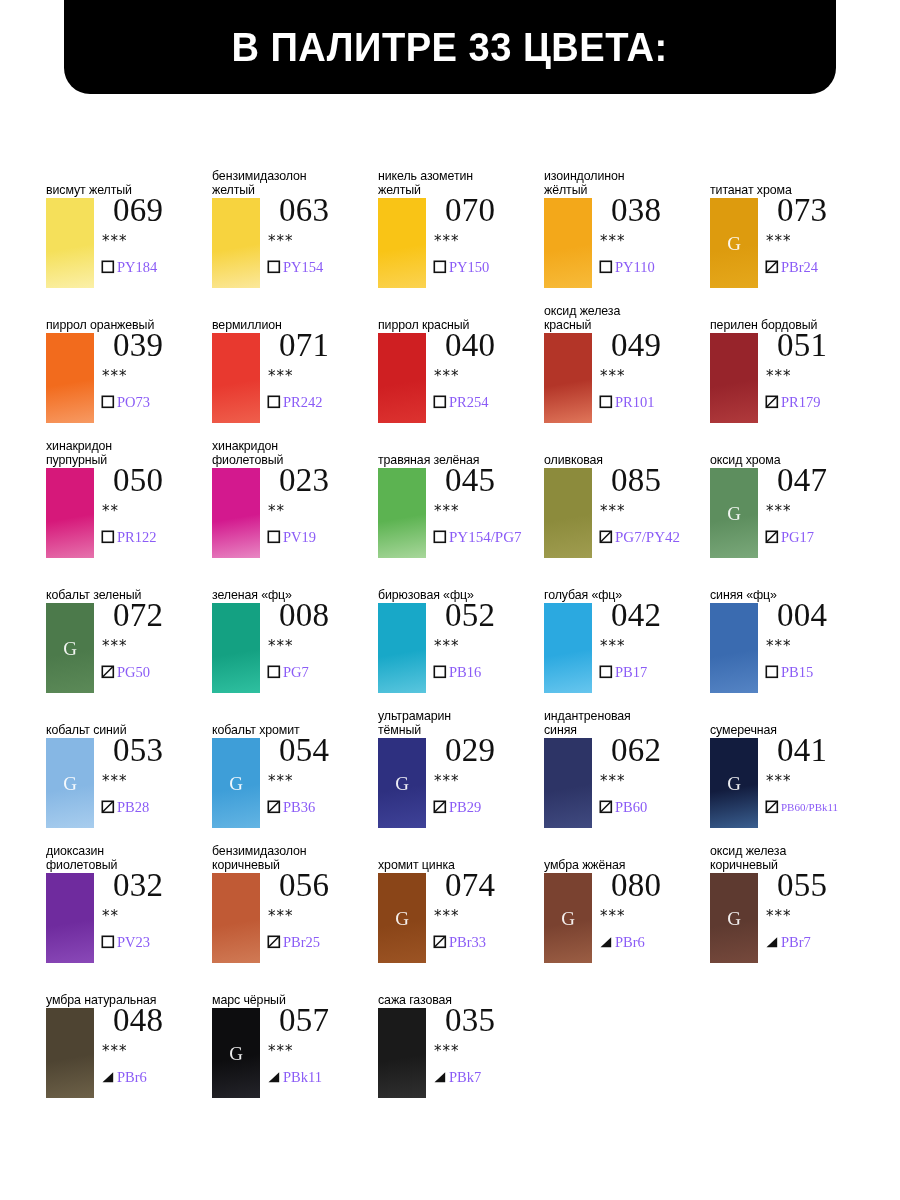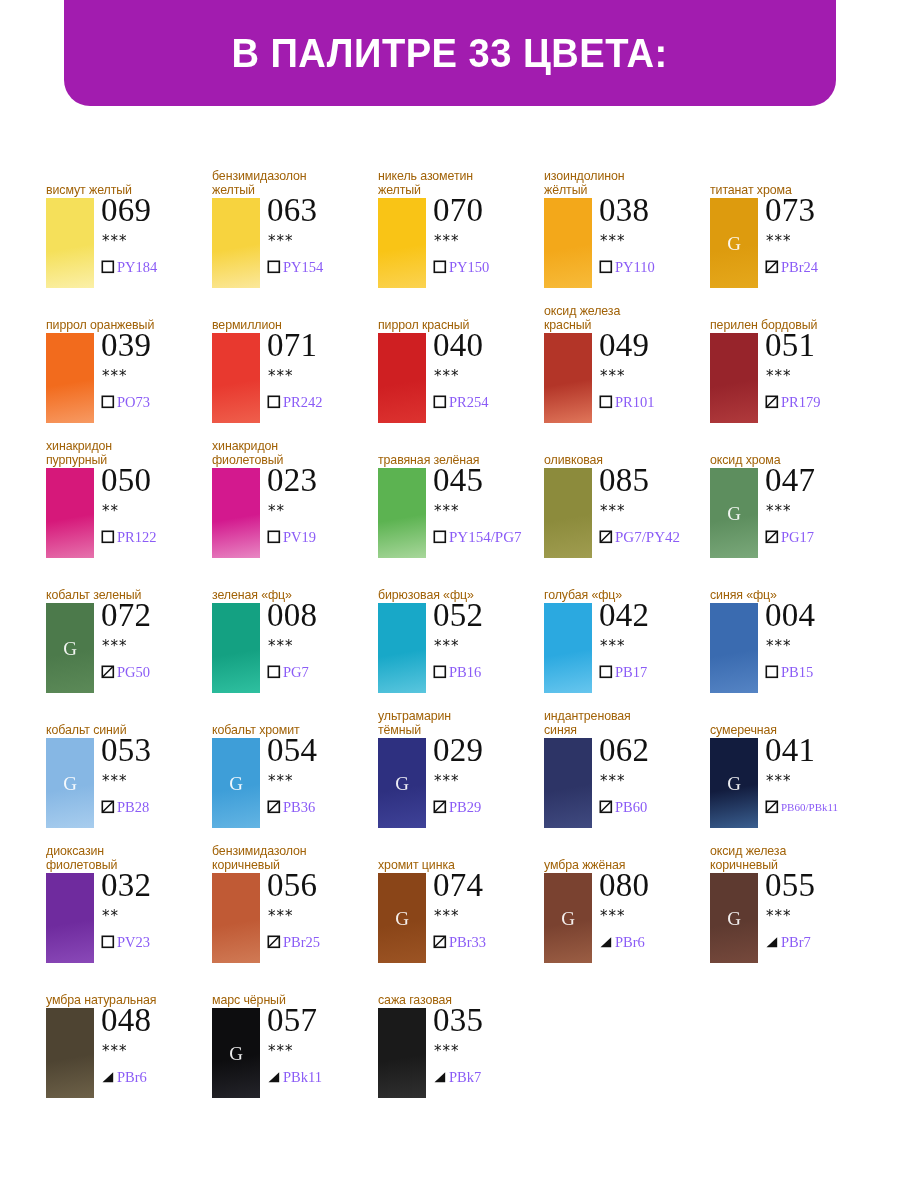--- a/index.html
+++ b/index.html
@@ -19,22 +19,22 @@
   .banner-wrap {
     width: 900px;
     height: 110px;
     position: relative;
   }
   .banner {
     position: absolute;
     left: 64px;
     top: 0;
     width: 772px;
-    height: 106px;
-    background: #a21caf;
+    height: 94px;
+    background: #000000;
     border-radius: 0 0 26px 26px;
     display: flex;
     align-items: center;
     justify-content: center;
   }
   .banner-title {
     color: #ffffff;
     font-family: "Liberation Sans", sans-serif;
     font-weight: bold;
     font-size: 41px;
@@ -60,21 +60,21 @@
     height: 135px;
   }
 
   .cell-name {
     position: absolute;
     left: 6px;
     bottom: 98px;
     width: 158px;
     font-size: 12.4px;
     line-height: 13.4px;
-    color: #a16207;
+    color: #000000;
     font-family: "Liberation Sans", sans-serif;
     letter-spacing: -0.1px;
   }
 
   .cell-body {
     position: absolute;
     left: 6px;
     top: 38px;
     display: flex;
     align-items: flex-start;
@@ -105,21 +105,21 @@
     height: 90px;
   }
   .num {
     font-family: "Liberation Serif", serif;
     font-size: 33px;
     line-height: 33px;
     color: #111111;
     letter-spacing: 0.3px;
     position: absolute;
     top: -4px;
-    left: 0;
+    left: 12px;
   }
   .stars {
     position: absolute;
     top: 36px;
     left: 1px;
     font-size: 15px;
     line-height: 15px;
     letter-spacing: 1px;
     color: #111111;
     font-family: "DejaVu Sans", sans-serif;

